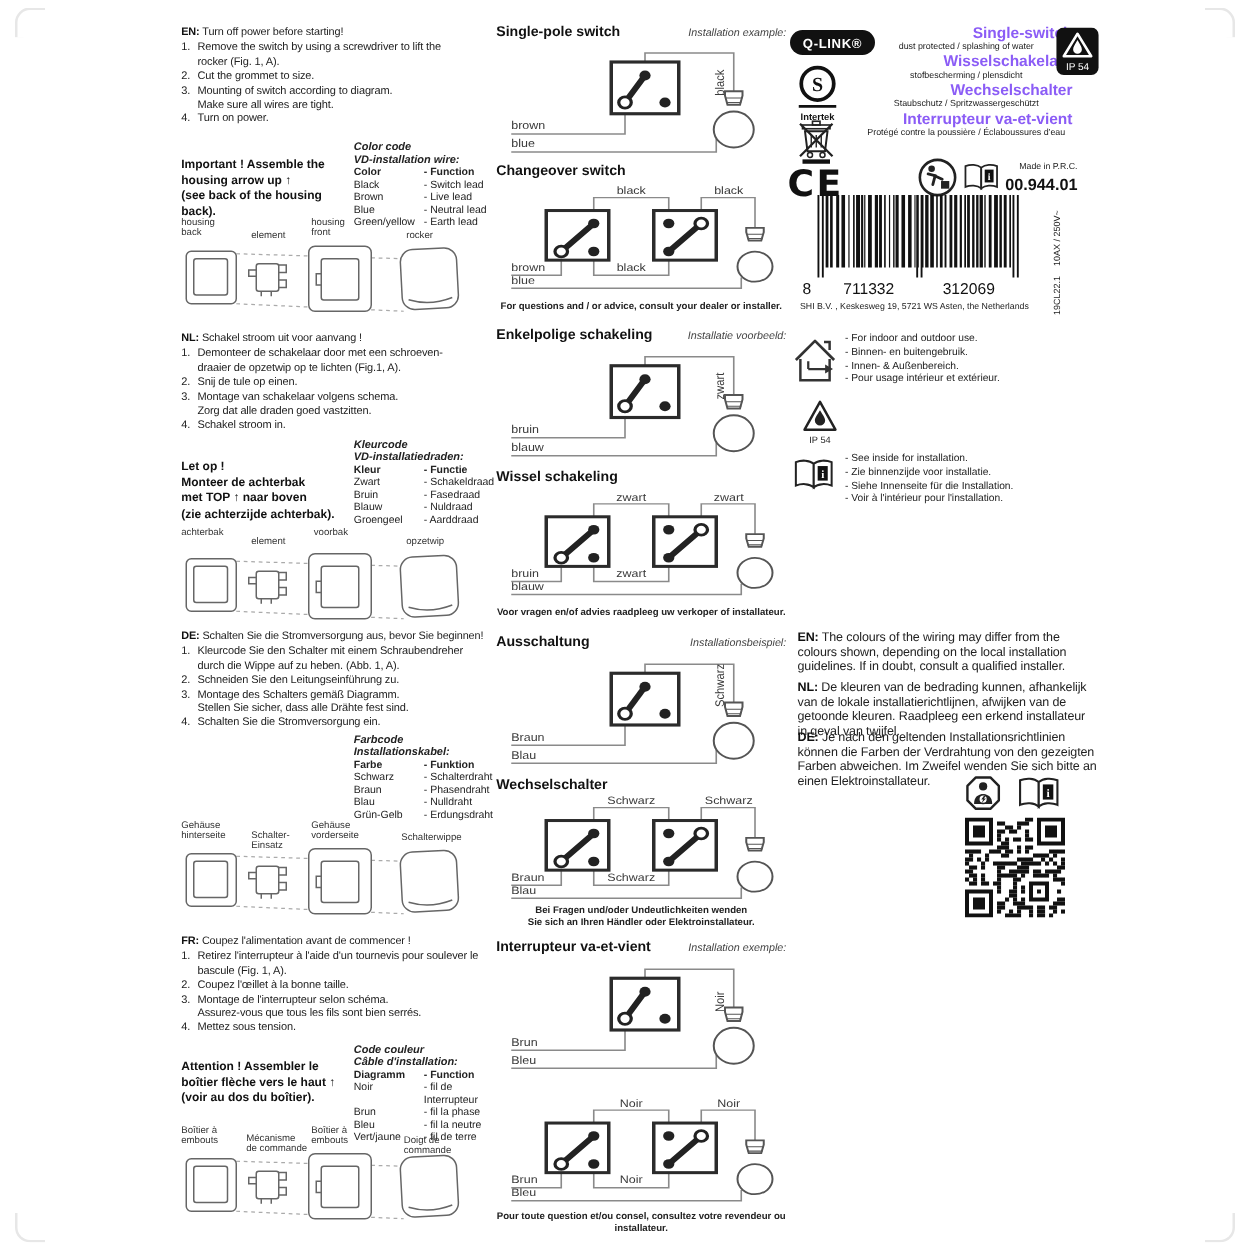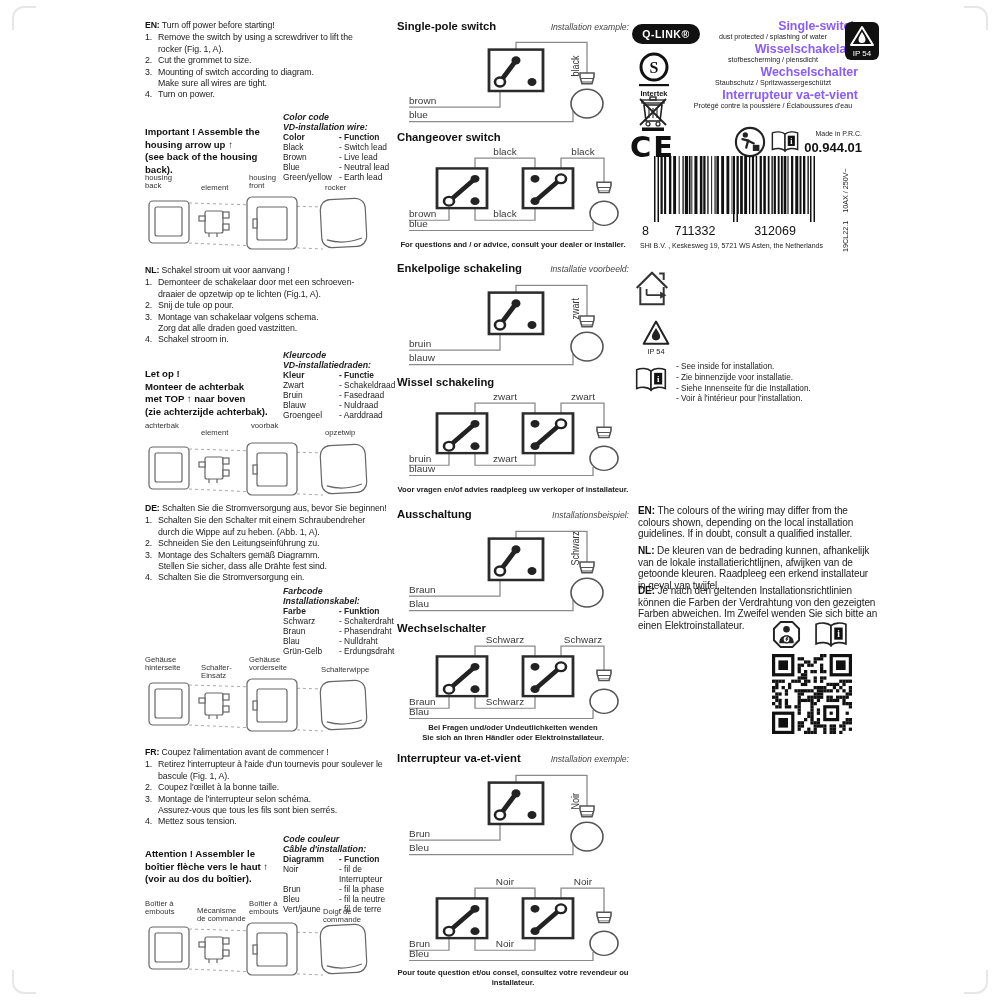--- a/index.html
+++ b/index.html
@@ -144,21 +144,21 @@
 
   <div class="abs lblock" style="left:145px;top:265px">
     <div class="intro"><span class="tag">NL:</span> <span>Schakel stroom uit voor aanvang !</span></div>
     <div class="step">
         <span class="no">1.</span>
         <span class="stext">Demonteer de schakelaar door met een schroeven-
 draaier de opzetwip op te lichten (Fig.1, A).</span>
       </div>
     <div class="step">
         <span class="no">2.</span>
-        <span class="stext">Snij de tule op pour.</span>
+        <span class="stext">Snij de tule op einen.</span>
       </div>
     <div class="step">
         <span class="no">3.</span>
         <span class="stext">Montage van schakelaar volgens schema.
 Zorg dat alle draden goed vastzitten.</span>
       </div>
     <div class="step">
         <span class="no">4.</span>
         <span class="stext">Schakel stroom in.</span>
       </div>
@@ -217,21 +217,21 @@
     <span class="plab" style="left:0;top:2px">achterbak</span>
     <span class="plab" style="left:56px;top:9px">element</span>
     <span class="plab" style="left:106px;top:2px">voorbak</span>
     <span class="plab" style="left:180px;top:9px">opzetwip</span>
   </div>
 
   <div class="abs lblock" style="left:145px;top:503px">
     <div class="intro"><span class="tag">DE:</span> <span>Schalten Sie die Stromversorgung aus, bevor Sie beginnen!</span></div>
     <div class="step">
         <span class="no">1.</span>
-        <span class="stext">Schalten Sie den Schalter mit einem Schraubendreher
+        <span class="stext">Kleurcode Sie den Schalter mit einem Schraubendreher
 durch die Wippe auf zu heben.  (Abb. 1, A).</span>
       </div>
     <div class="step">
         <span class="no">2.</span>
         <span class="stext">Schneiden Sie den Leitungseinführung zu.</span>
       </div>
     <div class="step">
         <span class="no">3.</span>
         <span class="stext">Montage des Schalters gemäß Diagramm.
 Stellen Sie sicher, dass alle Drähte fest sind.</span>
@@ -729,20 +729,26 @@
   <div class="abs address" style="left:640px;top:242px">SHI B.V. , Keskesweg 19, 5721 WS  Asten, the Netherlands</div>
   <div class="abs vtext" style="left:841px;top:252px">19CL22.1    10AX / 250V~</div>
 
   <svg class="abs" style="left:634px;top:268px" width="36" height="40" viewBox="0 0 40 44">
     <path d="M28,6 h5 v7" stroke="#333" stroke-width="2.2" fill="none"></path>
     <path d="M3,22 L20,5 L37,22" stroke="#333" stroke-width="2.4" fill="none" stroke-linejoin="round"></path>
     <path d="M7,21 V40 H33 V21" stroke="#333" stroke-width="2.2" fill="none"></path>
     <path d="M14,30 H31 M14,30 V23" stroke="#333" stroke-width="2" fill="none"></path>
     <path d="M29,26 l7,4 -7,4 z" fill="#333"></path>
   </svg>
+  <div class="abs leg" style="left:676px;top:266px">
+    <div>- For indoor and outdoor use.</div>
+    <div>- Binnen- en buitengebruik.</div>
+    <div>- Innen- &amp; Außenbereich.</div>
+    <div>- Pour usage intérieur et extérieur.</div>
+  </div>
 
   <svg class="abs" style="left:642px;top:318px" width="28" height="40" viewBox="0 0 34 46">
     <path d="M17,3 L32,30 H2 Z" stroke="#222" stroke-width="2.4" fill="none" stroke-linejoin="round"></path>
     <path d="M17,11 C14,16 12,18.5 12,21 a5,5 0 0 0 10,0 C22,18.5 20,16 17,11 Z" fill="#222"></path>
     <text x="17" y="43" text-anchor="middle" font-size="9" fill="#222" font-family="Liberation Sans,sans-serif">IP 54</text>
   </svg>
 
   <svg class="abs" style="left:634px;top:366px" width="34" height="28" viewBox="0 0 38 30">
     <path d="M19,5 C15,1.5 8,1.5 3,3.5 V24.5 C8,22.5 15,22.5 19,26 Z" stroke="#222" stroke-width="1.8" fill="#fff"></path>
     <path d="M19,5 C23,1.5 30,1.5 35,3.5 V24.5 C30,22.5 23,22.5 19,26 Z" stroke="#222" stroke-width="1.8" fill="#fff"></path>

